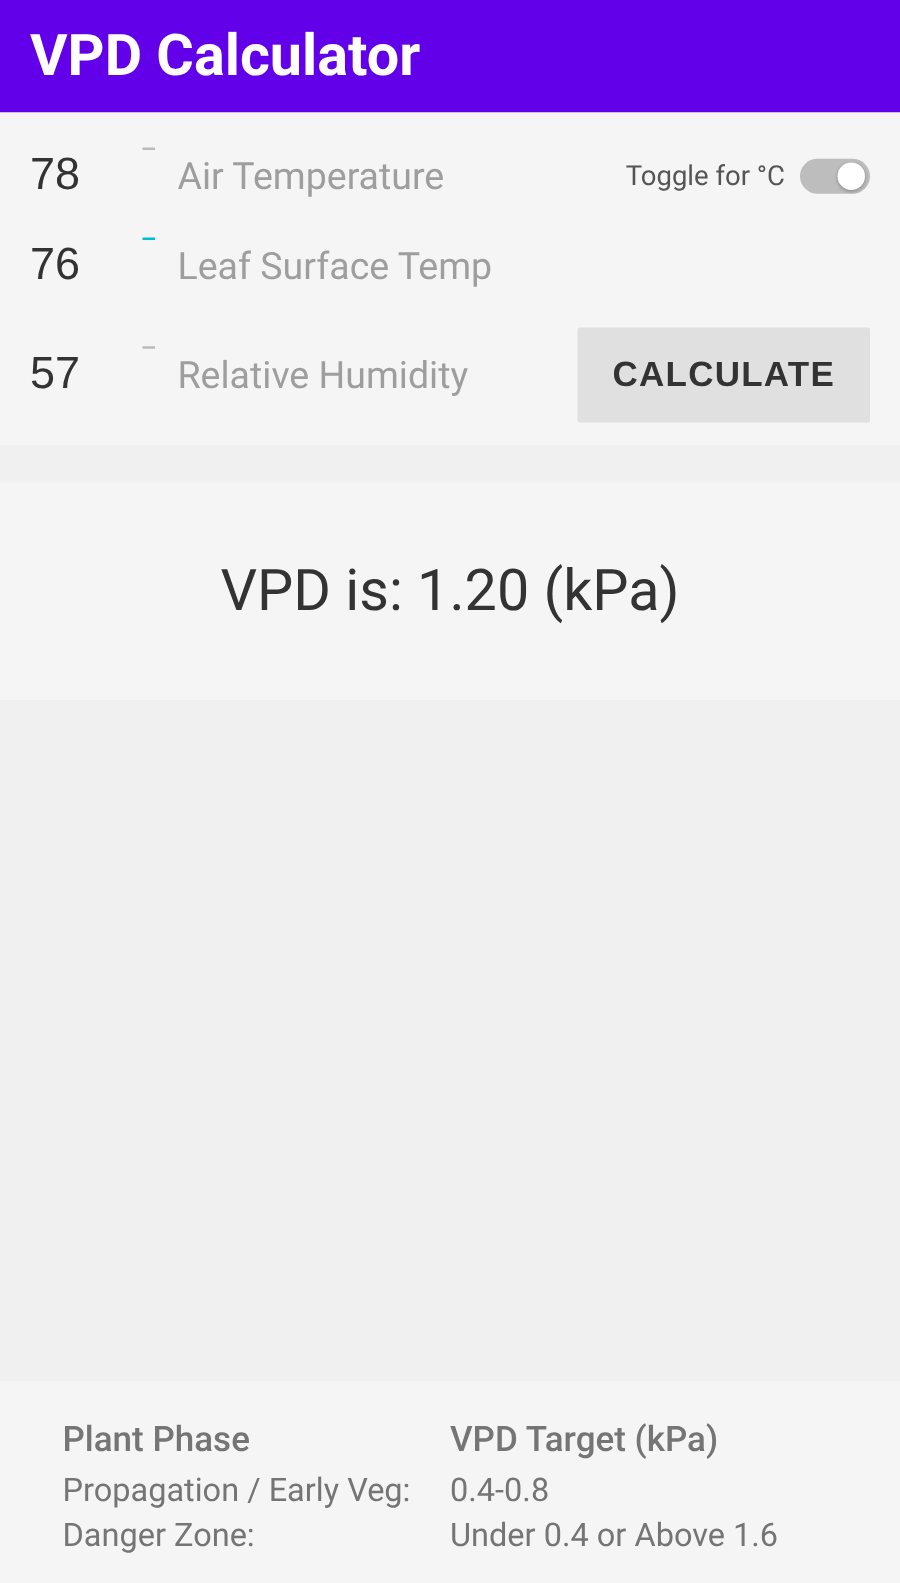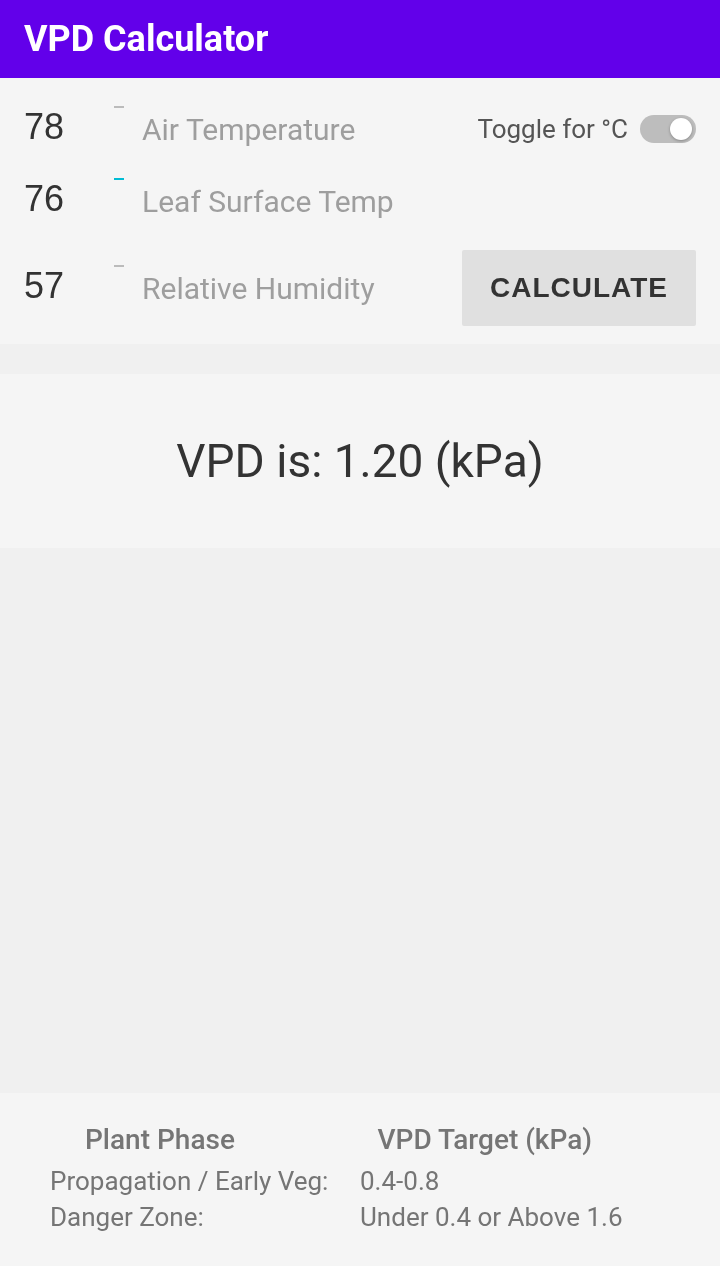--- a/index.html
+++ b/index.html
@@ -14,21 +14,21 @@
 
     
     .header {
       background: #6200ea;
       padding: 18px 24px;
       display: flex;
       align-items: center;
     }
     .header-title {
       color: #fff;
-      font-size: 36px;
+      font-size: 46px;
       font-weight: bold;
     }
 
     
     .input-section {
       background: #f5f5f5;
       padding: 10px 24px 10px 24px;
     }
 
     .input-row {
@@ -69,21 +69,21 @@
       flex: 1;
     }
 
     
     .toggle-row {
       display: flex;
       align-items: center;
       gap: 12px;
     }
     .toggle-label {
-      font-size: 26px;
+      font-size: 22px;
       color: #555;
       white-space: nowrap;
     }
     .toggle-switch {
       position: relative;
       width: 56px;
       height: 28px;
       display: inline-block;
     }
     .toggle-switch input {
@@ -148,21 +148,20 @@
       width: 720px;
       padding: 30px 50px 40px 50px;
       background: #f5f5f5;
     }
     .reference-table {
       width: 100%;
     }
     .ref-header-row {
       display: flex;
       margin-bottom: 10px;
-      margin-left: 35px;
     }
     .ref-col-1 {
       flex: 1;
       font-size: 28px;
       color: #757575;
       font-weight: 500;
     }
     .ref-col-2 {
       flex: 1;
       font-size: 28px;

